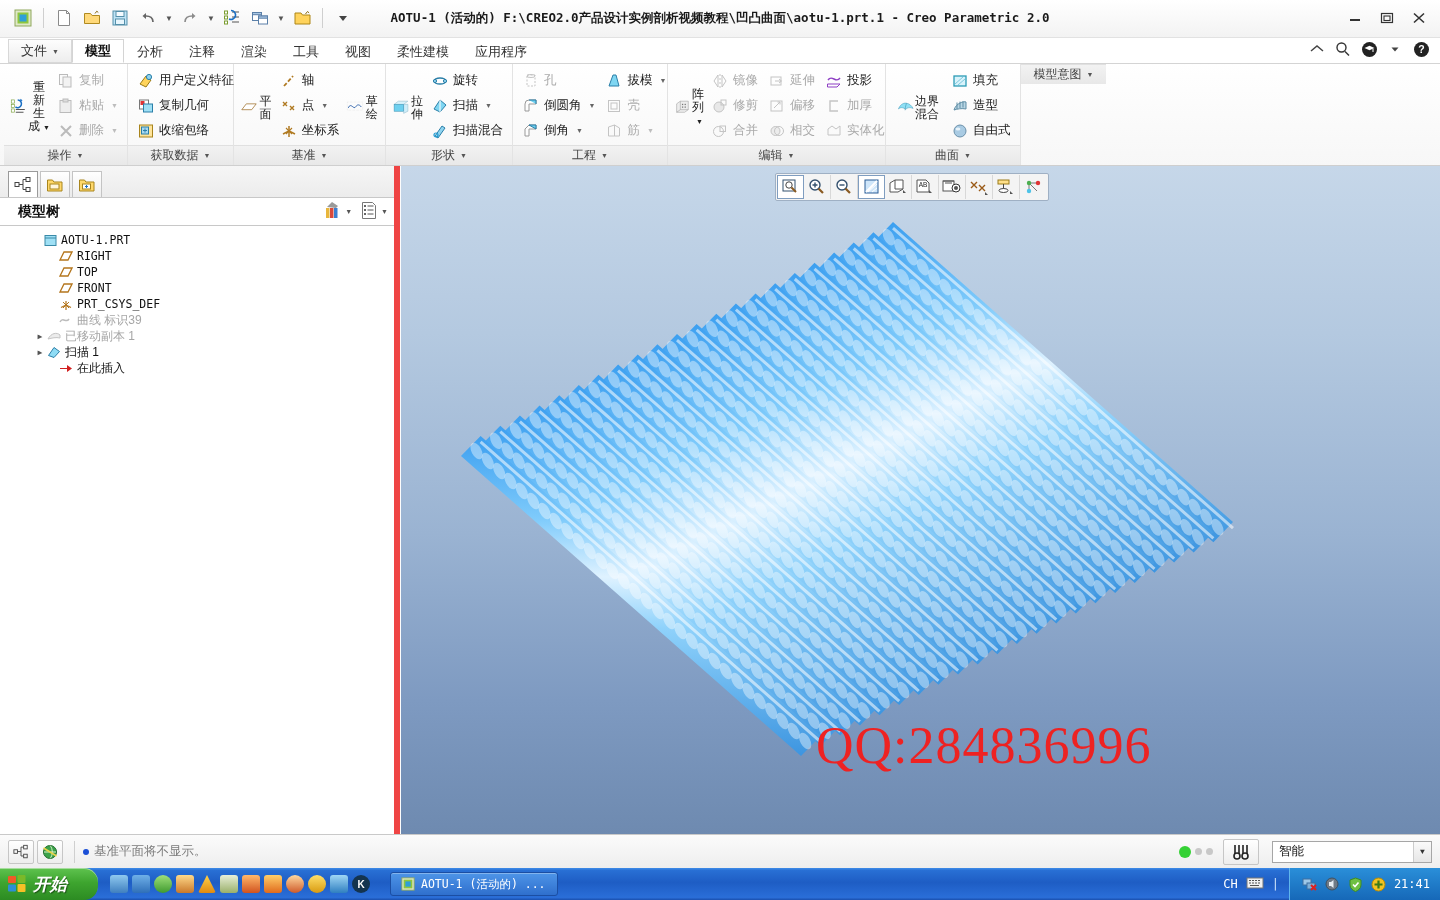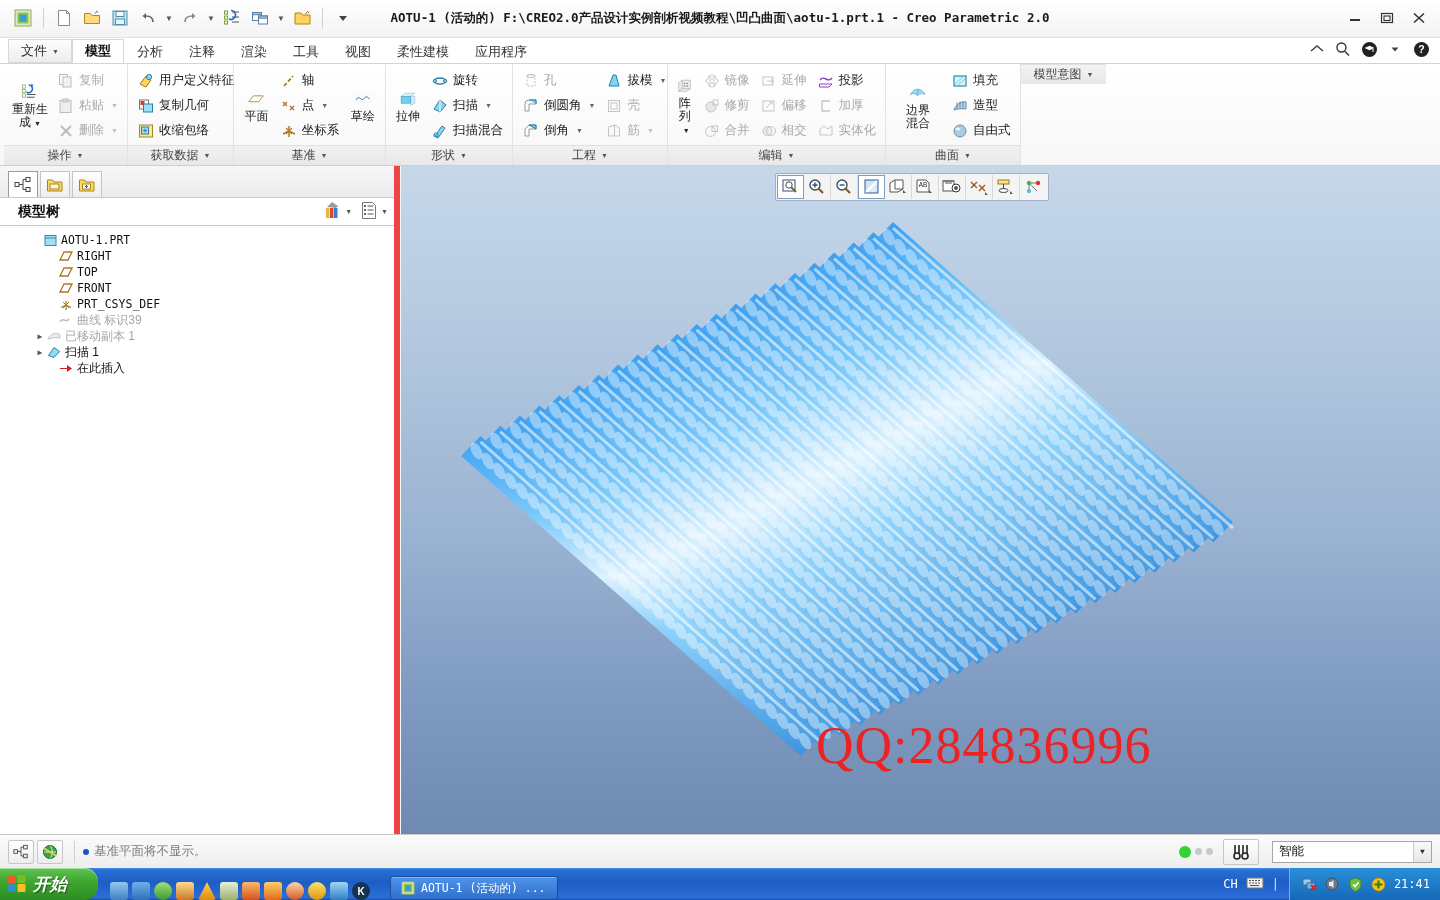--- a/index.html
+++ b/index.html
@@ -68,21 +68,21 @@
   .rgroup:last-child { border-right: none; }
   .rg-body { flex: 1; display: flex; align-items: center; padding: 2px 6px 0 6px; gap: 4px; }
   .rg-label {
     height: 20px; display: flex; align-items: center; justify-content: center;
     font-size: 12px; color: #444; background: linear-gradient(#f2f2f2,#e8e8e8);
     border-top: 1px solid #e0e0e0;
   }
   .rg-label .gcaret { font-size: 7px; margin-left: 5px; color: #555; }
 
   .bigbtn {
-    display: flex; flex-direction: column; align-items: center; justify-content: center;
+    display: flex; flex-direction: row; align-items: center; justify-content: center;
     width: 52px; padding-top: 2px; font-size: 12px; color: #222; line-height: 13px;
   }
   .bigbtn .lbl { text-align: center; margin-top: 2px; }
   .bigbtn .lbl .bcaret { font-size: 7px; margin-left: 3px; }
 
   .col { display: flex; flex-direction: column; justify-content: center; gap: 1px; }
   .smbtn {
     display: flex; align-items: center; height: 24px; padding: 0 3px;
     font-size: 12.5px; color: #1a1a1a; white-space: nowrap; gap: 4px;
   }
@@ -161,21 +161,21 @@
   .sb-select .arrowbox {
     margin-left: auto; width: 18px; height: 20px; border-left: 1px solid #cccccc;
     background: linear-gradient(#fafafa,#e6e6e6); display: flex; align-items: center; justify-content: center;
     font-size: 8px; color: #333;
   }
 
   
   .taskbar {
     position: absolute; top: 868px; left: 0; width: 1440px; height: 32px;
     background: linear-gradient(#3f8ce8 0%, #286fd4 8%, #1e5dc4 45%, #2a6ed8 92%, #1a4fae 100%);
-    display: flex; align-items: flex-end;
+    display: flex; align-items: center;
   }
   .startbtn {
     width: 98px; height: 32px;
     background: linear-gradient(#5fc34f 0%, #3ea52f 45%, #2c8b22 100%);
     border-top-right-radius: 14px; border-bottom-right-radius: 14px;
     display: flex; align-items: center; padding-left: 7px; gap: 6px;
     box-shadow: inset 0 1px 0 rgba(255,255,255,.45);
   }
   .start-label { font-family: "Liberation Serif", serif; font-style: italic; font-weight: bold;
     font-size: 17px; color: #ffffff; text-shadow: 1px 1px 1px rgba(0,0,0,.45); }

